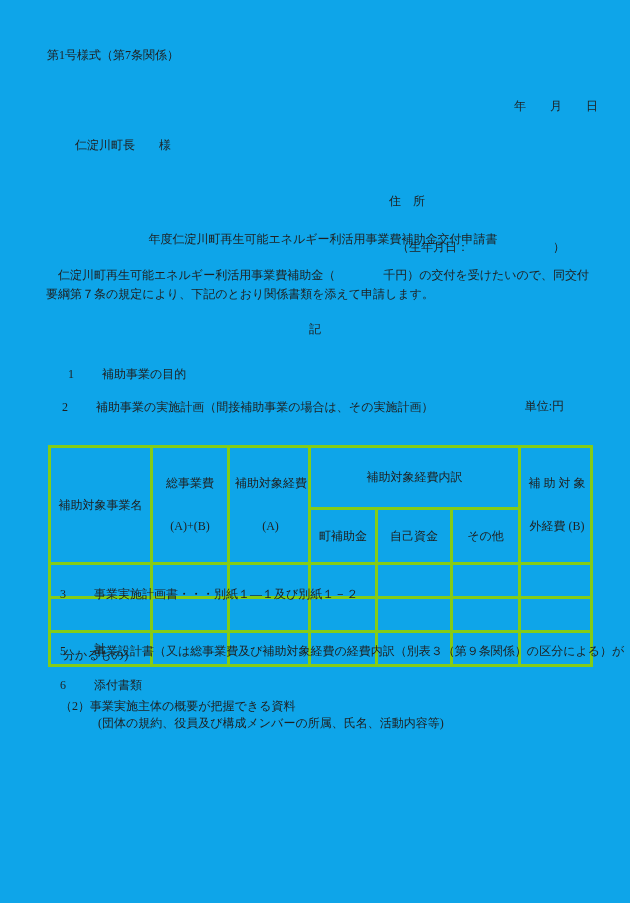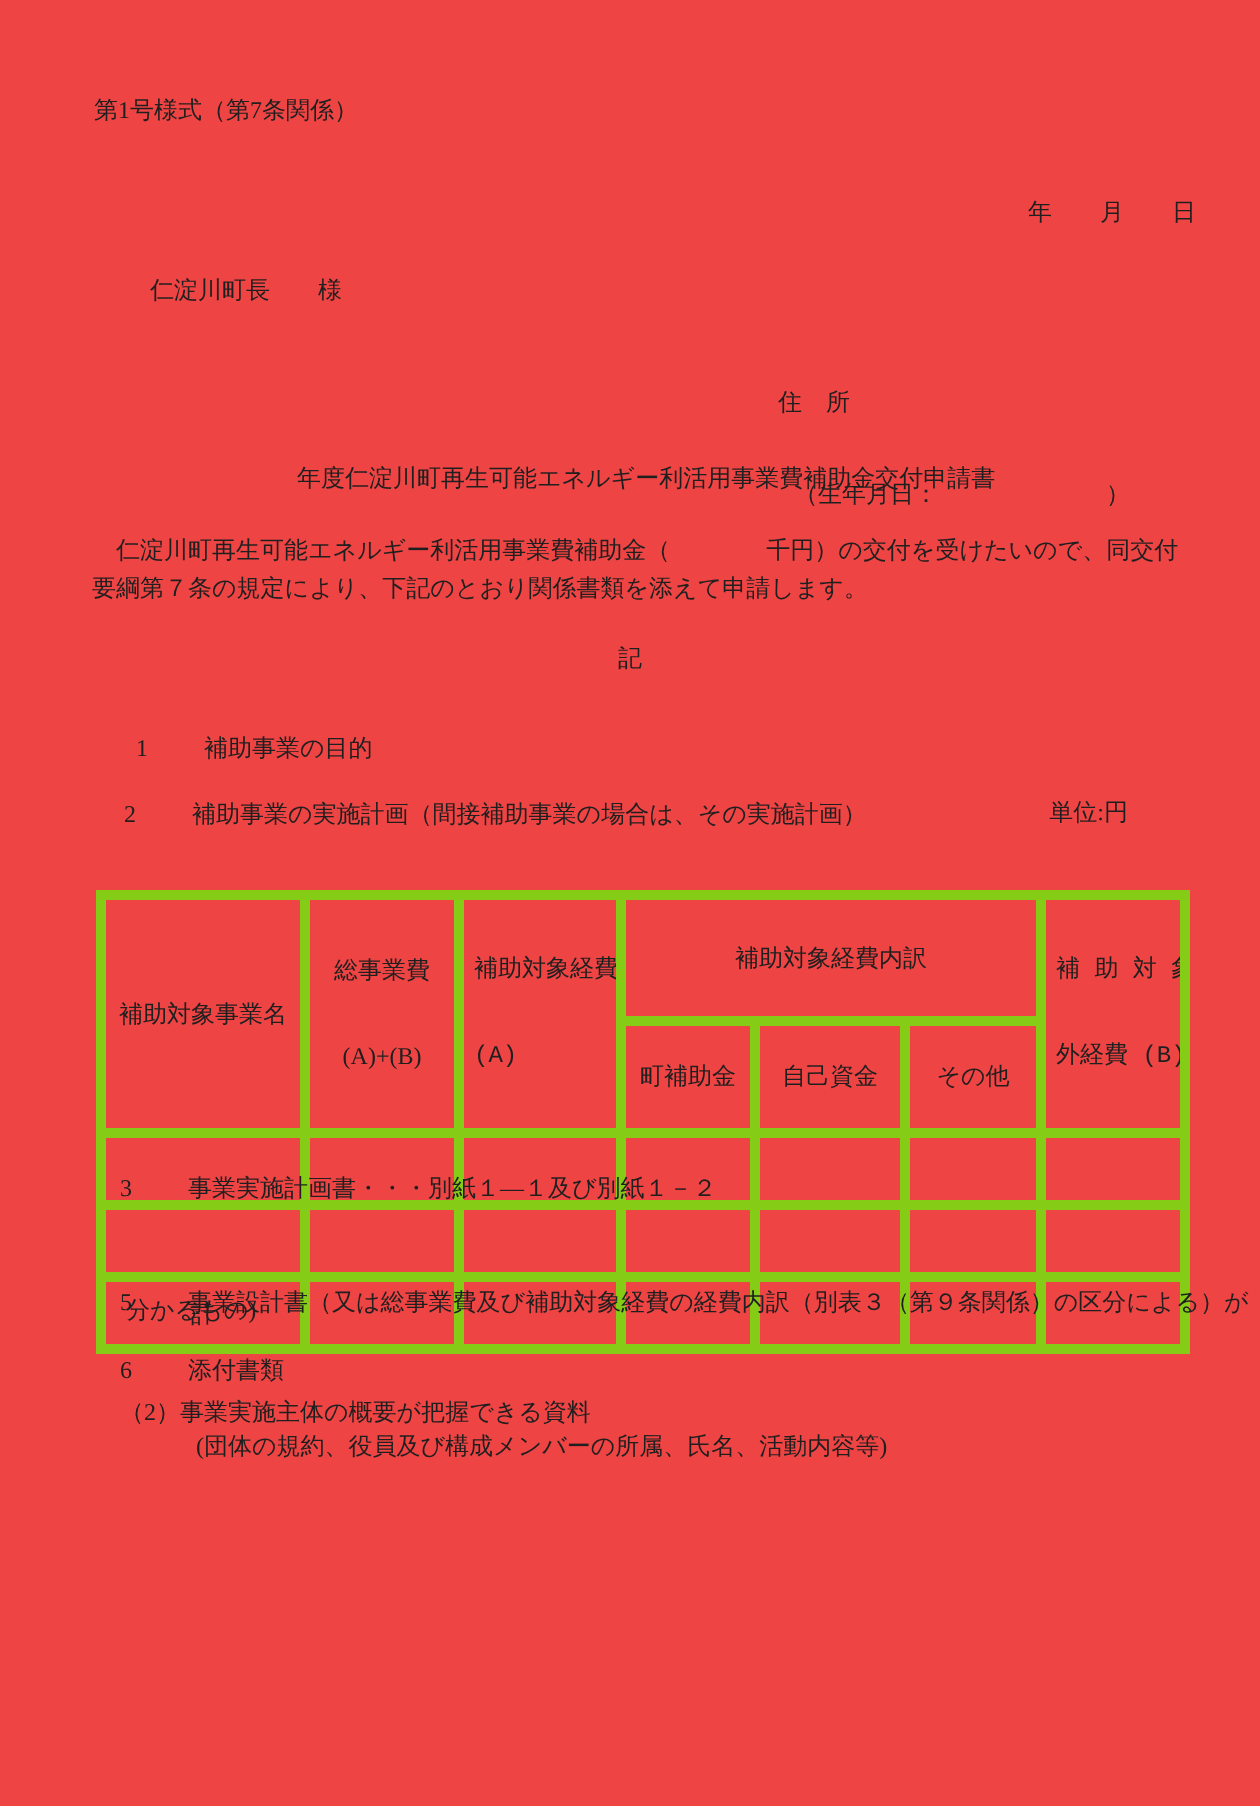--- a/index.html
+++ b/index.html
@@ -5,52 +5,52 @@
   html,body{margin:0;padding:0;}
   body{
     background:#e8e8e8;
     font-family:"Liberation Serif","DejaVu Serif",serif;
   }
   .page{
     position:relative;
     width:630px;
     height:903px;
     margin:0 auto;
-    background:#ef4444;
+    background:#0ea5e9;
     color:#1f1f1f;
     font-size:12px;
     line-height:14px;
     overflow:hidden;
   }
   .abs{position:absolute;white-space:pre;}
   .center{left:0;right:0;text-align:center;}
   .applicant-block div{line-height:18px;}
   .applicant-block .birth{margin-left:8px;}
   .num{display:inline-block;min-width:12px;}
   .itxt{margin-left:22px;}
   
   table.plan{
     border-collapse:collapse;
     table-layout:fixed;
     width:542px;
   }
   table.plan th, table.plan td{
-    border:5px solid #84cc16;
+    border:3px solid #84cc16;
     font-weight:normal;
     font-size:12px;
     line-height:14px;
     padding:0 2px;
     text-align:center;
     vertical-align:middle;
     overflow:hidden;
   }
   table.plan tr.h1 th{height:25px;}
   table.plan tr.h2 th{height:22px;}
   table.plan tbody td{height:31px;}
-  table.plan th.leftcell{text-align:left;padding-left:5px;font-family:Liberation Mono, monospace;}
+  table.plan th.leftcell{text-align:center;padding-left:5px;}
   .twoline div{line-height:15px;}
 </style>
 </head>
 <body>
 
 <div class="page">
 
   <div class="abs" style="left:47px;top:48px">第1号様式（第7条関係）</div>
 
   <div class="abs" style="right:32px;top:99px">年　　月　　日</div>

